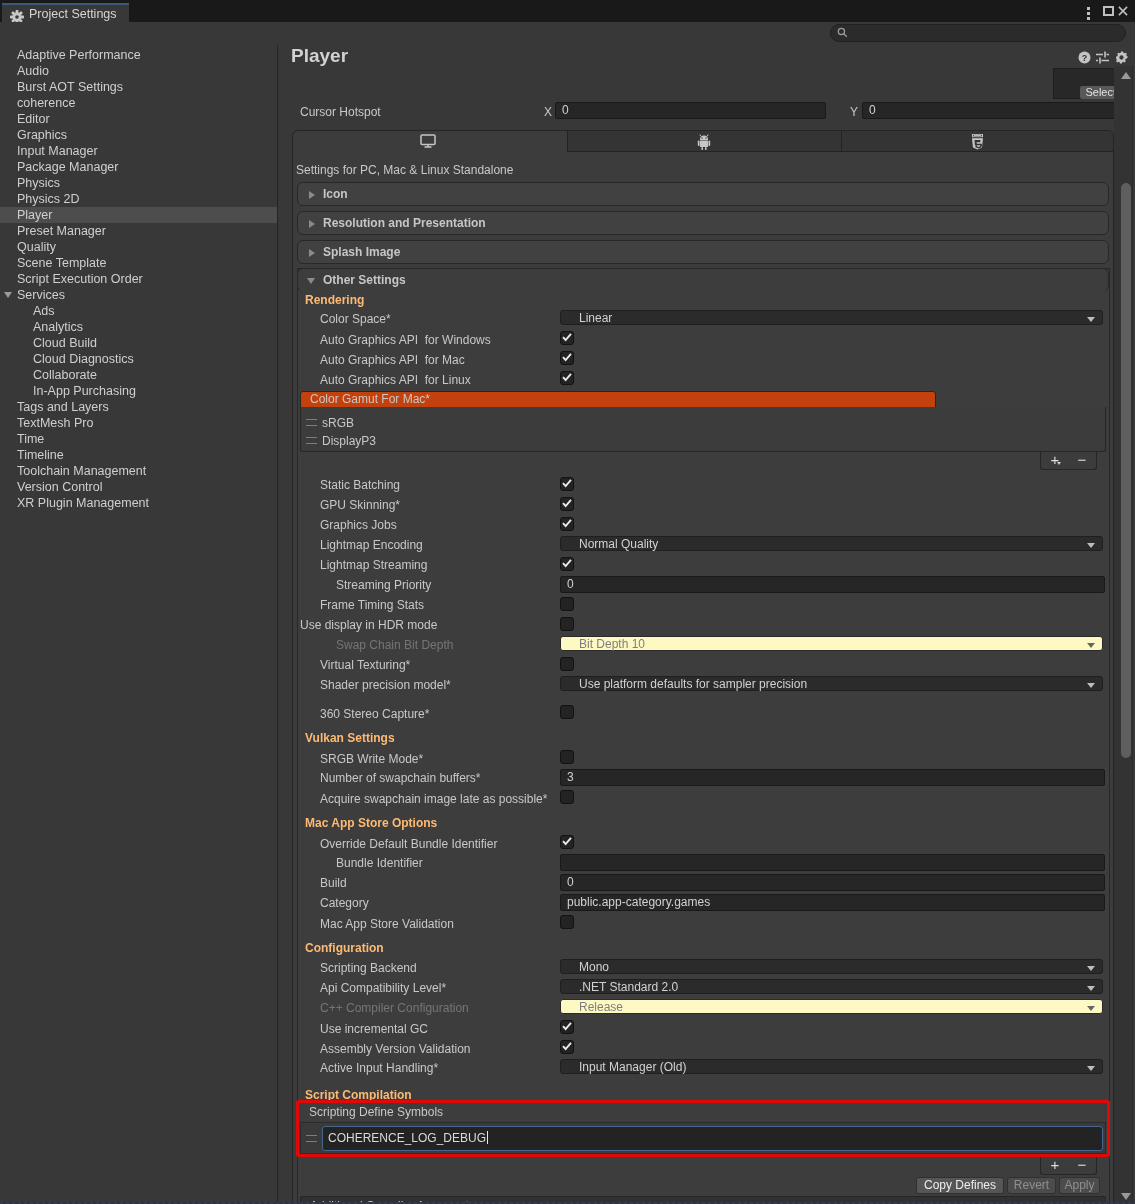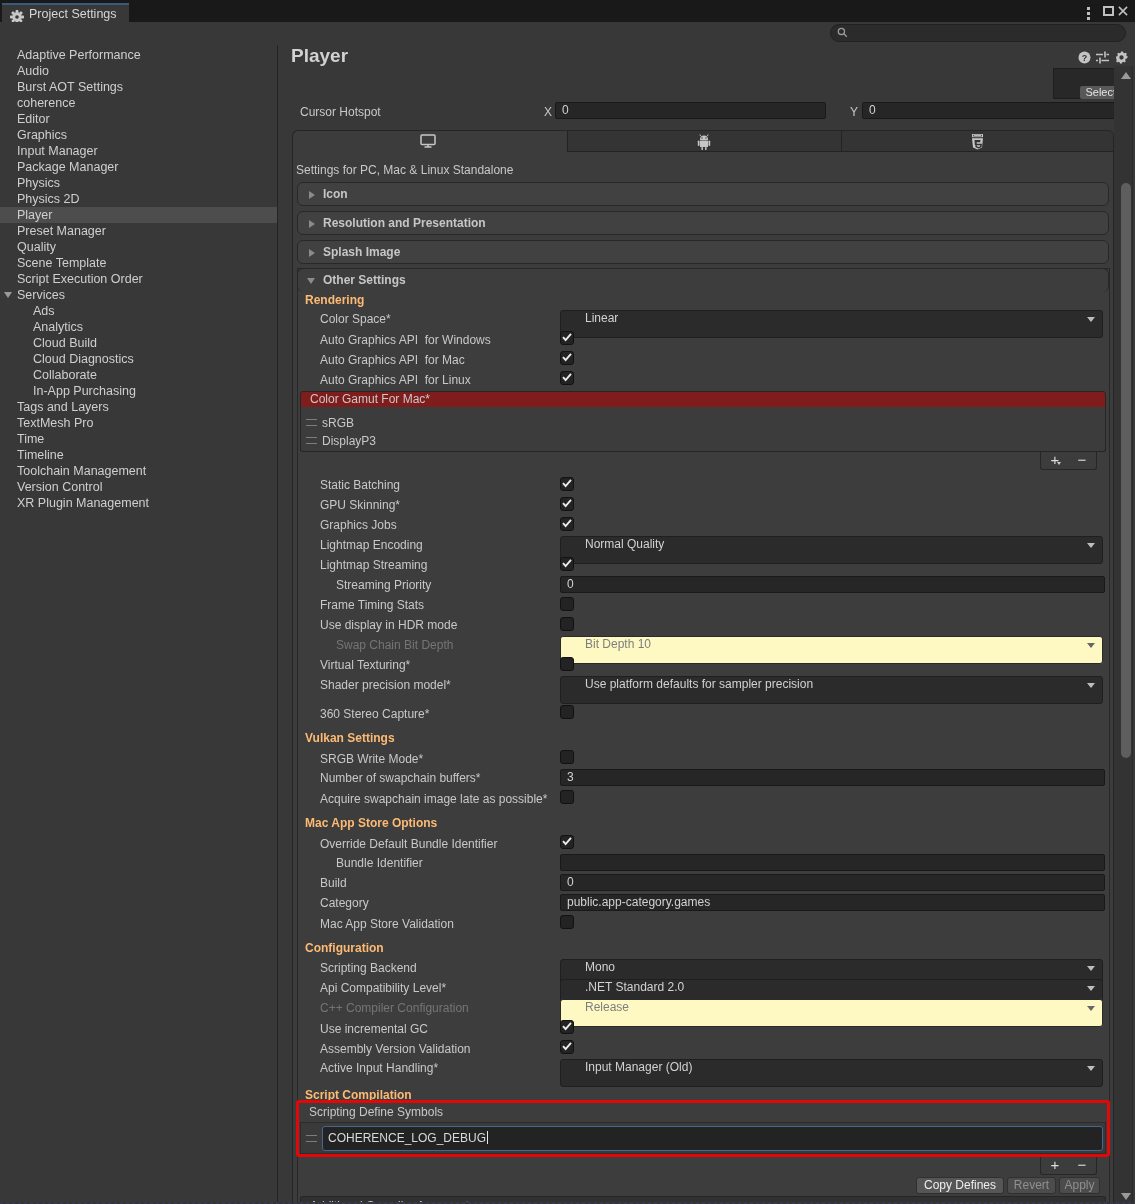--- a/index.html
+++ b/index.html
@@ -33,27 +33,27 @@
 
 #obox{left:297px;top:268px;width:813px;height:936px;background:#3d3d3d;border:1px solid #282828;border-bottom:none;box-sizing:border-box}
 
 .lb{position:absolute;left:320px;height:14px;line-height:14px;white-space:nowrap;color:#c8c8c8}
 .lb2{position:absolute;left:336px;height:14px;line-height:14px;white-space:nowrap;color:#c8c8c8}
 .hd{position:absolute;left:305px;height:14px;line-height:14px;font-weight:bold;color:#fdba74;white-space:nowrap}
 .dim{color:#757575}
 
 .chk{position:absolute;left:560px;width:12px;height:12px;background:#232323;border:1px solid #121212;border-radius:3px}
 .chk svg{position:absolute;left:0;top:0}
-.dd{position:absolute;left:560px;width:543px;height:28px;background:#2b2b2b;border:1px solid #1f1f1f;border-radius:3px;box-sizing:border-box;line-height:15px;padding-left:24px;color:#d2d2d2;white-space:nowrap}
+.dd{position:absolute;left:560px;width:543px;height:15px;background:#2b2b2b;border:1px solid #1f1f1f;border-radius:3px;box-sizing:border-box;line-height:15px;padding-left:18px;color:#d2d2d2;white-space:nowrap}
 .dd:after{content:"";position:absolute;right:7px;top:6px;width:0;height:0;border-top:5px solid #bdbdbd;border-left:4px solid transparent;border-right:4px solid transparent}
 .dd.dis{background:#fef9c3;border-color:#2a2a2a;color:#7e7e7e}
 .dd.dis:after{border-top-color:#666}
 .fld{position:absolute;left:560px;width:545px;height:17px;background:#262626;border:1px solid #191919;border-radius:2px;box-sizing:border-box;line-height:15px;padding-left:6px;color:#d2d2d2;white-space:nowrap}
 
-.rlhead{position:absolute;left:300px;width:806px;height:17px;background:#7f1d1d;border:1px solid #262626;border-radius:3px 3px 0 0;box-sizing:border-box;line-height:15px;padding-left:9px;color:#c8c8c8}
+.rlhead{position:absolute;left:300px;width:636px;height:17px;background:#c2410c;border:1px solid #262626;border-radius:3px 3px 0 0;box-sizing:border-box;line-height:15px;padding-left:9px;color:#c8c8c8}
 .rlbody{position:absolute;left:300px;width:806px;background:#3c3c3c;border:1px solid #262626;border-top:none;border-radius:0 0 3px 3px;box-sizing:border-box}
 .rlfoot{position:absolute;left:1040px;width:57px;height:18px;background:#3c3c3c;border:1px solid #262626;border-top:none;border-radius:0 0 3px 3px;box-sizing:border-box;color:#ddd}
 .handle{position:absolute;width:11px;height:5px;border-top:1px solid #7d7d7d;border-bottom:1px solid #7d7d7d}
 
 .btn{position:absolute;height:17px;background:#565656;border:1px solid #303030;border-radius:3px;box-sizing:border-box;text-align:center;line-height:15px;color:#eee}
 .btn.dis{background:#4c4c4c;color:#8f8f8f}
 
 #sbtrack{left:1114px;top:66px;width:19px;height:1138px;background:#333333}
 #sbthumb{left:1121px;top:183px;width:10px;height:575px;background:#5e5e5e;border-radius:5px}
 </style>
@@ -259,21 +259,21 @@
 <div class="a lb" style="left:320px;top:558px">Lightmap Streaming</div>
 <div class="a chk" style="top:557px">
     <svg width="14" height="14" viewBox="0 0 14 14" style="left:-1px;top:-2px">
       <path d="M3 7.2l2.6 2.8L11 3.8" stroke="#e9e9e9" stroke-width="1.9" fill="none"></path>
     </svg>
   </div>
 <div class="a lb2" style="left:336px;top:578px">Streaming Priority</div>
 <div class="a fld" style="top:576px">0</div>
 <div class="a lb" style="left:320px;top:598px">Frame Timing Stats</div>
 <div class="a chk" style="top:597px"></div>
-<div class="a lb" style="left:320px;top:618px">Use display in HDR mode</div>
+<div class="a lb" style="left:300px;top:618px">Use display in HDR mode</div>
 <div class="a chk" style="top:617px"></div>
 <div class="a lb2" style="left:336px;top:638px"><span class="dim">Swap Chain Bit Depth</span></div>
 <div class="a dd dis" style="top:636px">Bit Depth 10</div>
 <div class="a lb" style="left:320px;top:658px">Virtual Texturing*</div>
 <div class="a chk" style="top:657px"></div>
 <div class="a lb" style="left:320px;top:678px">Shader precision model*</div>
 <div class="a dd" style="top:676px">Use platform defaults for sampler precision</div>
 <div class="a lb" style="left:320px;top:707px">360 Stereo Capture*</div>
 <div class="a chk" style="top:705px"></div>
 <div class="a hd" style="top:731px">Vulkan Settings</div>

